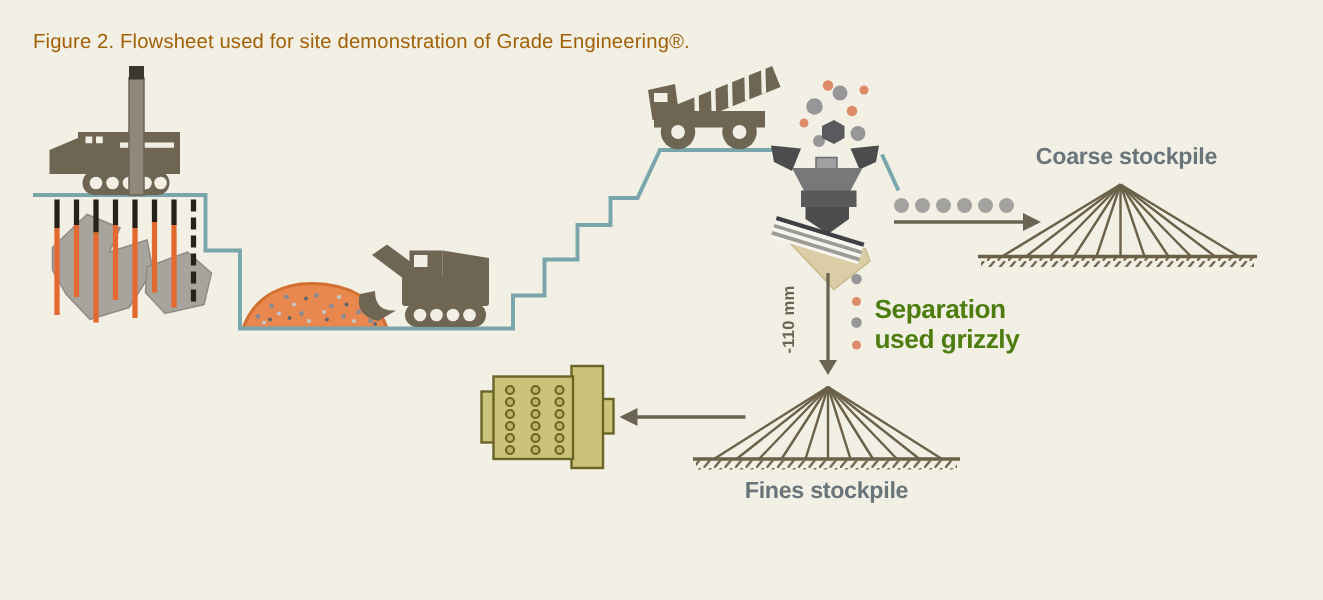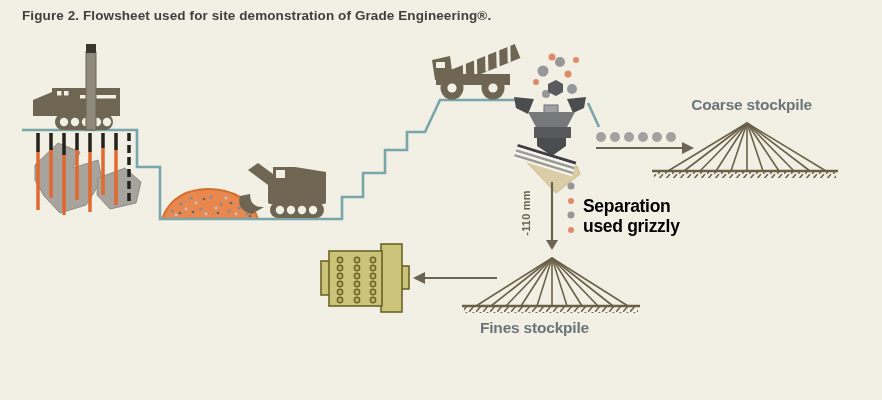--- a/index.html
+++ b/index.html
@@ -8,34 +8,34 @@
     background:#ffffff;
   }
   .stage{
     position:relative;
     width:882px;height:400px;
     background:#f2efe4;
     overflow:hidden;
   }
   .stage svg{position:absolute;left:0;top:0;}
   .caption{
-    position:absolute;left:22px;top:8px;
-    font-size:13.5px;font-weight:700;color:#404040;
+    position:absolute;left:22px;top:20px;
+    font-size:13.5px;font-weight:400;color:#a16207;
     letter-spacing:0.1px;
   }
   .lbl{
     position:absolute;
     font-weight:bold;color:#6a757b;
     letter-spacing:-0.2px;
   }
-  .lbl-coarse{left:690px;top:96px;width:122px;text-align:right;font-size:15.5px;}
-  .lbl-fines{left:480px;top:319px;width:142px;font-size:15.5px;}
+  .lbl-coarse{left:690px;top:96px;width:122px;text-align:center;font-size:15.5px;}
+  .lbl-fines{left:480px;top:319px;width:142px;text-align:center;font-size:15.5px;}
   .lbl-separation{
     position:absolute;left:583px;top:197px;width:130px;
-    font-weight:bold;color:#000000;font-size:17.5px;line-height:1.12;
+    font-weight:bold;color:#4d7c0f;font-size:17.5px;line-height:1.12;
     letter-spacing:-0.3px;
   }
   .lbl-size{
     position:absolute;left:497px;top:206px;width:60px;height:14px;
     text-align:center;font-size:11px;font-weight:bold;color:#6b6453;
     transform:rotate(-90deg);
     letter-spacing:0.2px;
   }
 </style>
 </head>

